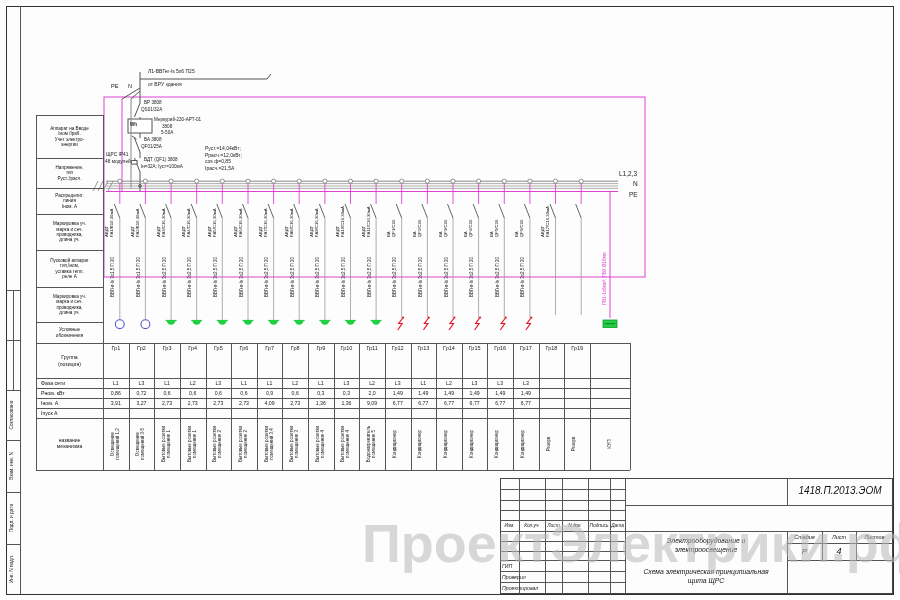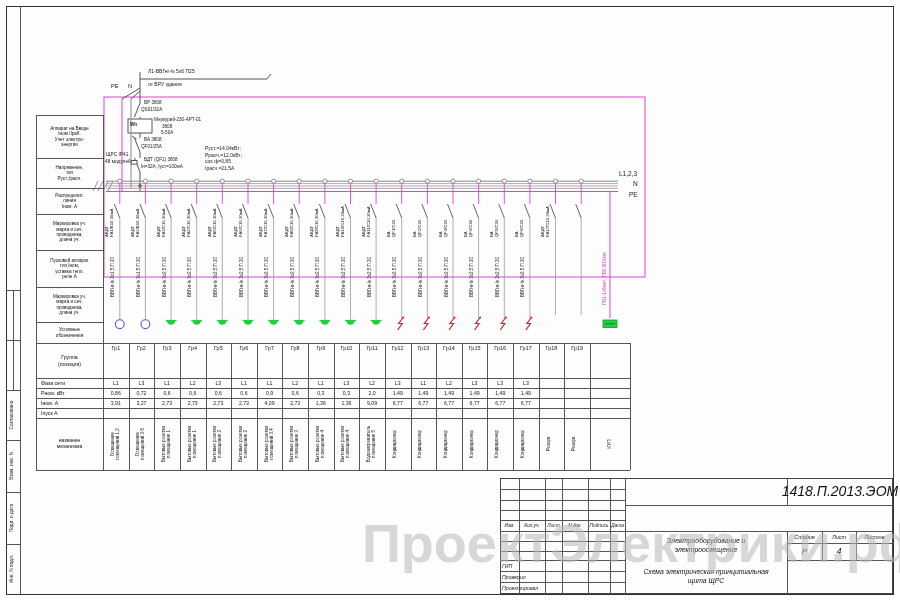--- a/index.html
+++ b/index.html
@@ -518,21 +518,21 @@
   <div class="hl" style="left:500px;top:489px;width:125px;"></div>
   <div class="hl" style="left:500px;top:500px;width:125px;"></div>
   <div class="hl" style="left:500px;top:510px;width:125px;"></div>
   <div class="hl" style="left:500px;top:520px;width:125px;"></div>
   <div class="hl" style="left:500px;top:531px;width:125px;"></div>
   <div class="hl" style="left:500px;top:541px;width:125px;"></div>
   <div class="hl" style="left:500px;top:551px;width:125px;"></div>
   <div class="hl" style="left:500px;top:560px;width:125px;"></div>
   <div class="hl" style="left:500px;top:571px;width:125px;"></div>
   <div class="hl" style="left:500px;top:582px;width:125px;"></div>
-  <div class="tbtxt" style="left:787px;top:480px;width:106px;height:23px;font-size:14px;">1418.П.2013.ЭОМ</div>
+  <div class="tbtxt" style="left:787px;top:480px;width:106px;height:23px;font-size:10px;">1418.П.2013.ЭОМ</div>
   <div class="tbtxt" style="left:627px;top:533px;width:158px;height:25px;font-size:6.8px;">Электрооборудование и
 электроосвещение</div>
   <div class="tbtxt" style="left:627px;top:561px;width:158px;height:31px;font-size:6.8px;">Схема электрическая принципиальная
 щита ЩРС</div>
   <div class="tbtxt" style="left:787px;top:532px;width:35px;height:11px;font-size:5.5px;">Стадия</div>
   <div class="tbtxt" style="left:822px;top:532px;width:34px;height:11px;font-size:5.5px;">Лист</div>
   <div class="tbtxt" style="left:856px;top:532px;width:37px;height:11px;font-size:5.5px;">Листов</div>
   <div class="tbtxt" style="left:787px;top:543px;width:35px;height:17px;font-size:8px;">Р</div>
   <div class="tbtxt" style="left:822px;top:543px;width:34px;height:17px;font-size:9px;">4</div>
   <div class="tbtxt" style="left:856px;top:543px;width:37px;height:17px;font-size:8px;"></div>

